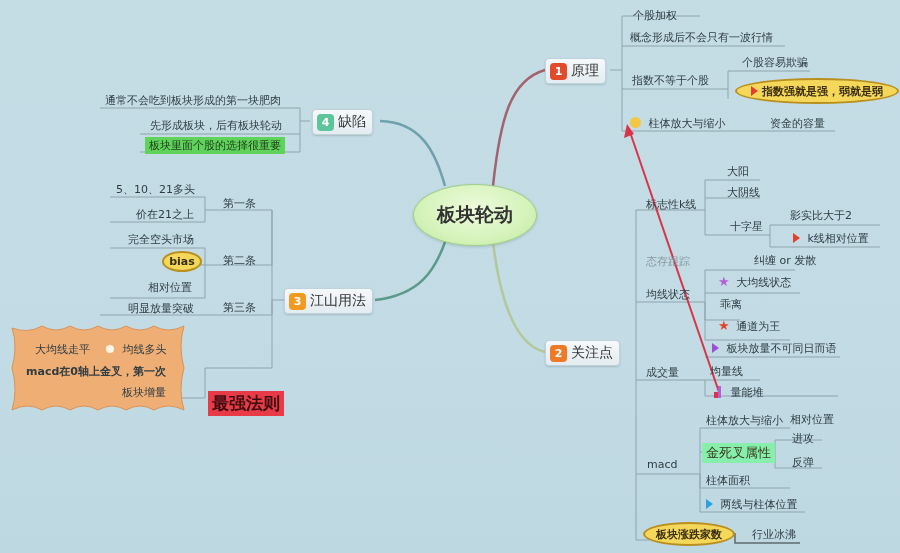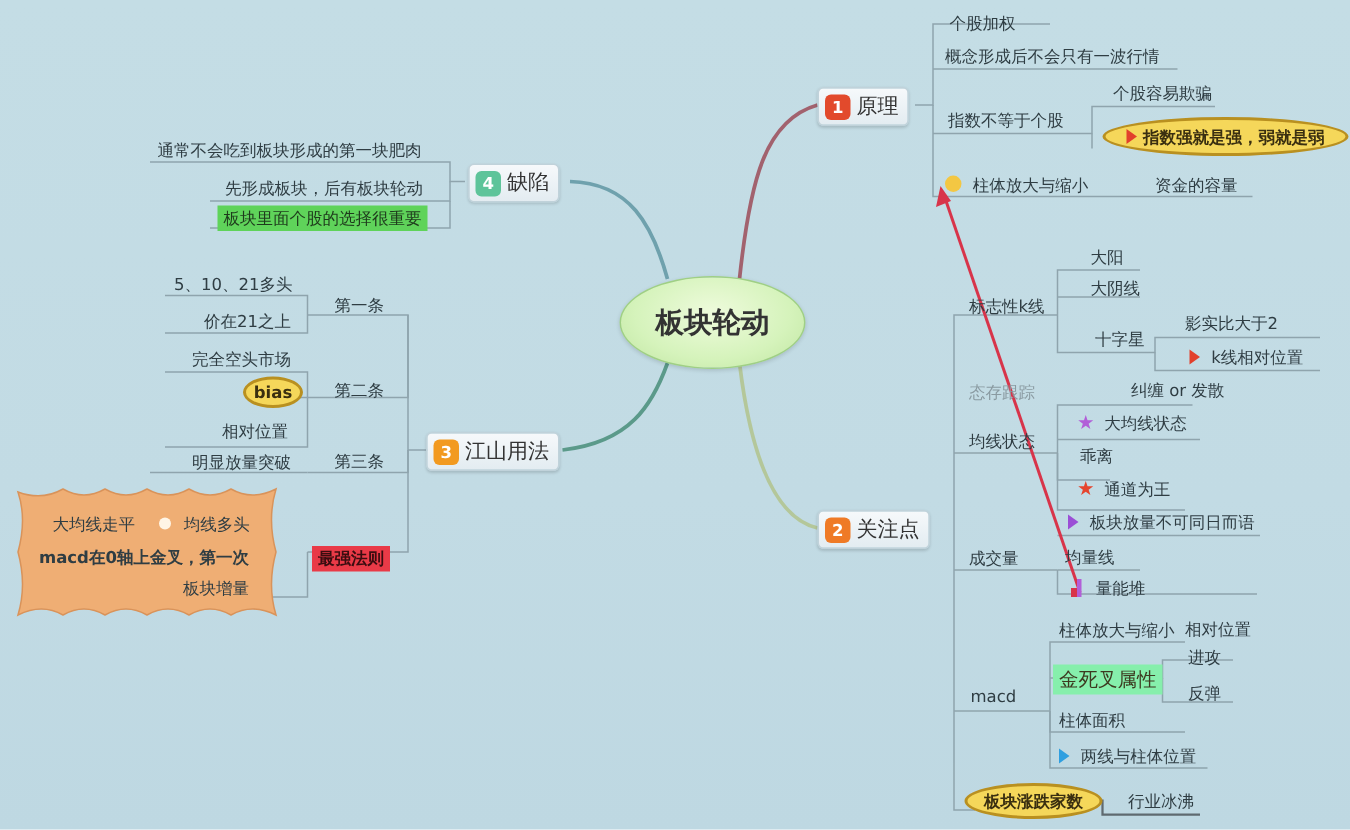--- a/index.html
+++ b/index.html
@@ -26,21 +26,21 @@
   }
   .badge {
     width:17px; height:17px; border-radius:4px; color:#fff; font-size:11px; font-weight:bold;
     display:flex; align-items:center; justify-content:center; margin-right:4px;
   }
   .hl-yellow {
     position:absolute; border-radius:50%; background:#f5d75a; border:2px solid #b99020;
     display:flex; align-items:center; justify-content:center; font-size:11px; color:#3a2f10;
   }
   .hl-green { position:absolute; background:#5fd35a; padding:1px 4px; font-size:11px; color:#1e3a1c; }
-  .hl-red { position:absolute; background:#e93a47; padding:1px 4px; font-size:11px; color:#3a0d10; font-weight:bold; }
+  .hl-red { position:absolute; background:#e93a47; padding:1px 4px; font-size:17px; color:#3a0d10; font-weight:bold;margin-top:27px; }
   .hl-lightyellow { position:absolute; background:#86efac; padding:1px 4px; font-size:13px; color:#3d3a20; }
   .tri { display:inline-block; width:0; height:0; border-top:5px solid transparent; border-bottom:5px solid transparent; margin-right:4px; vertical-align:-1px; }
   .star { display:inline-block; font-size:13px; margin-right:3px; line-height:12px; }
   .faint { color:#8a9aa1; }
 </style>
 </head>
 <body>
 
 <svg class="lines" viewBox="0 0 900 553">
 

